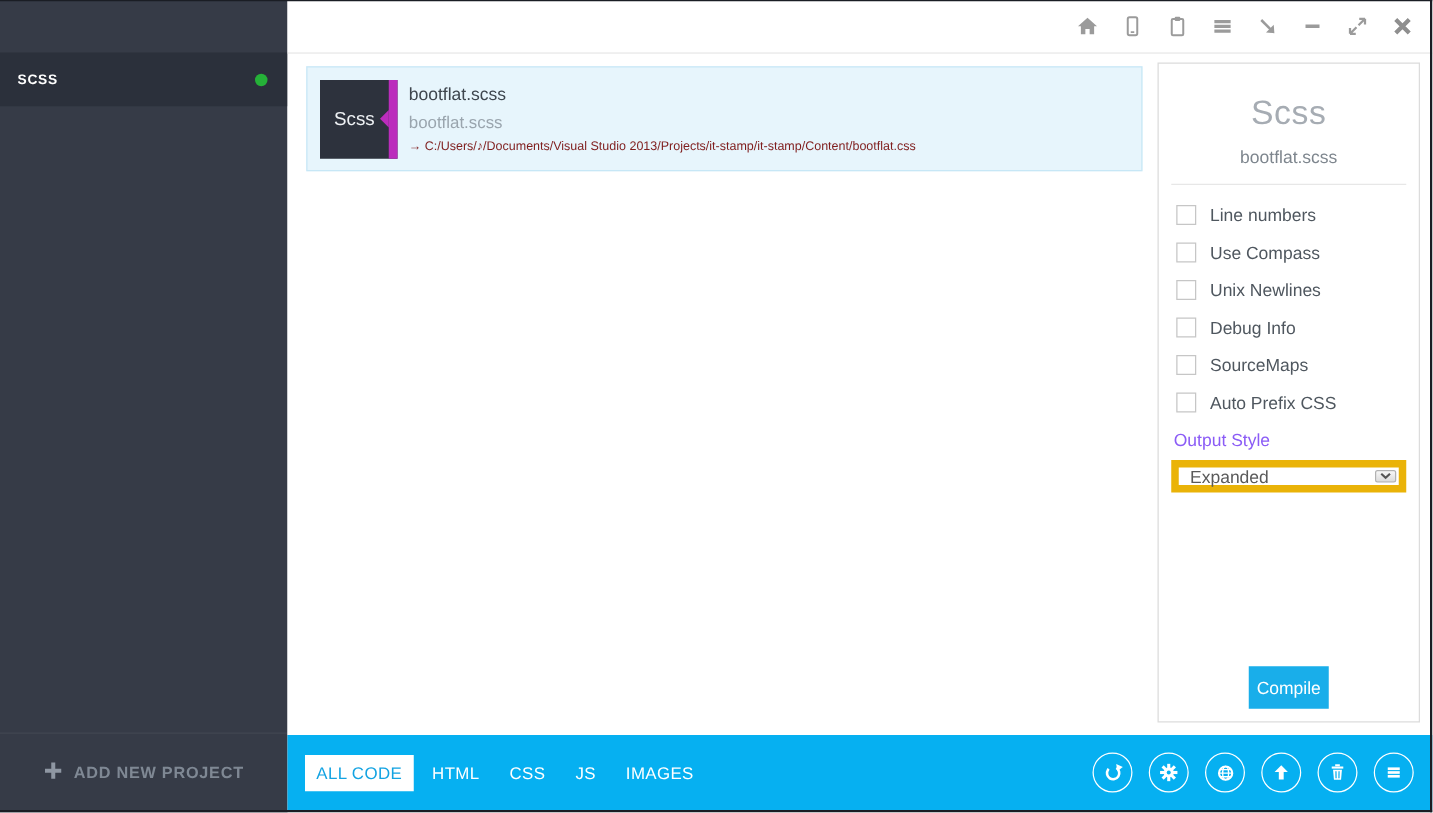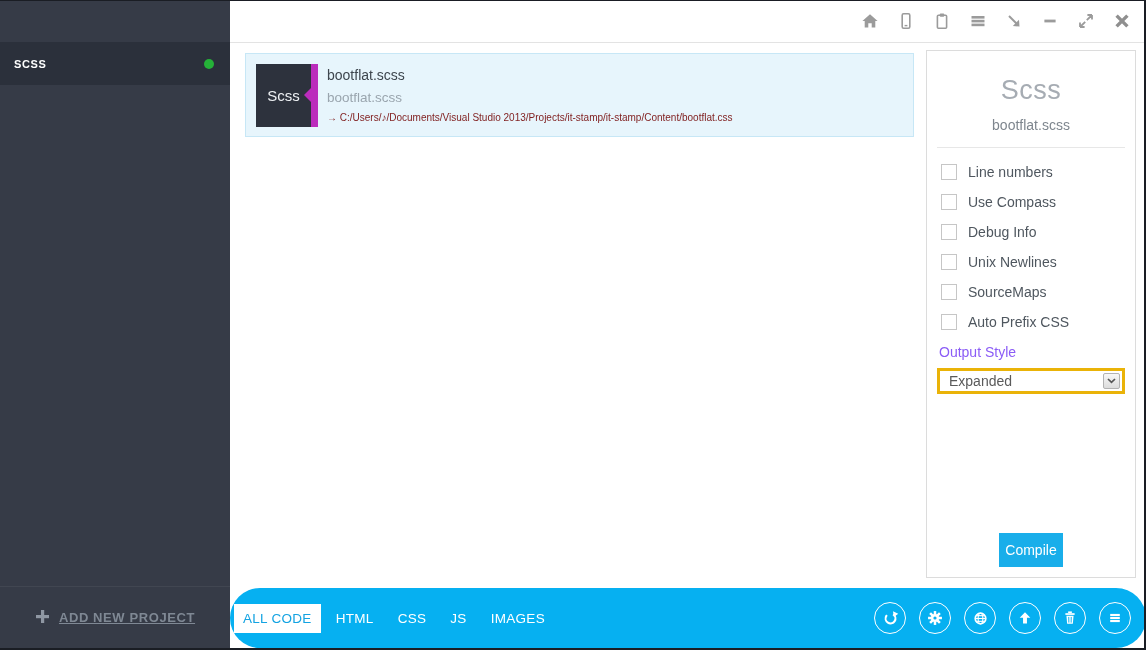--- a/index.html
+++ b/index.html
@@ -14,21 +14,21 @@
 
   
   .sidebar { width:230px; height:650px; background:#363b47; position:relative; flex:none; }
   .project-item { position:absolute; top:42px; left:0; right:0; height:43px; background:#2b303b;
                   display:flex; align-items:center; padding:0 14px; cursor:pointer; }
   .project-label { color:#ffffff; font-size:11px; font-weight:bold; letter-spacing:.6px; }
   .status-dot { width:10px; height:10px; border-radius:50%; background:#25b138; margin-left:auto; margin-right:2px; }
   .sidebar-footer { position:absolute; left:0; right:0; bottom:2px; height:62px;
                     border-top:1px solid rgba(255,255,255,.06); display:flex; align-items:center; justify-content:center; }
   .add-project { background:none; border:none; color:#7f8894; font-family:inherit; font-size:13px;
-                 font-weight:bold; letter-spacing:.6px; display:flex; align-items:center; gap:9px; cursor:pointer;text-decoration:underline; }
+                 font-weight:bold; letter-spacing:.6px; display:flex; align-items:center; gap:9px; cursor:pointer; }
 
   
   .main { flex:1; display:flex; flex-direction:column; position:relative; }
 
   .toolbar { height:43px; background:#fff; border-bottom:1px solid #e3e3e3;
              display:flex; align-items:center; justify-content:flex-end; gap:17px; padding-right:15px; flex:none; }
   .tb-btn { width:19px; height:19px; border:none; background:none; display:flex; align-items:center; justify-content:center; cursor:pointer; }
 
   .content { flex:1; position:relative; background:#fff; }
 
@@ -54,31 +54,31 @@
   .panel-subtitle { margin-top:11px; text-align:center; color:#7e868e; font-size:14px; }
   .panel-divider { margin:14px 10px 0 10px; border-top:1px solid #e7e7e7; }
   .cb-list { margin-top:9px; }
   .cb-row { height:30px; display:flex; align-items:center; padding-left:14px; cursor:pointer; }
   .checkbox { width:16px; height:16px; background:#fff; border:1px solid #c6c6c6; position:relative; flex:none; }
   .checkbox svg { display:none; position:absolute; left:1px; top:-1px; }
   .checkbox.checked svg { display:block; }
   .cb-label { margin-left:11px; color:#4f575f; font-size:14px; }
   .out-style-label { margin:7px 0 0 12px; color:#8b5cf6; font-size:14px; }
   .select { position:relative; margin:8px 10px 0 10px; height:26px; background:#fff;
-            border:3px solid #eab308; display:flex; align-items:center; cursor:pointer; }
+            border:6px solid #eab308; display:flex; align-items:center; cursor:pointer; }
   .select-value { margin-left:9px; color:#5a5a5a; font-size:14px; }
   .select-btn { position:absolute; right:2px; top:2px; bottom:2px; width:17px; border:1px solid #b2b2b2;
                 border-radius:2px; background:linear-gradient(#f7f7f7,#dcdcdc);
                 display:flex; align-items:center; justify-content:center; }
   .compile-btn { position:absolute; left:50%; transform:translateX(-50%); top:482px; width:64px; height:34px;
                  background:#19aeea; border:none; color:#fff; font-family:inherit; font-size:14px; cursor:pointer; }
 
   
   .bottom-bar { height:60px; background:#06b0f1; flex:none; display:flex; align-items:center;
-                padding:0 15px 0 4px; margin-bottom:2px;border-radius:30px; }
+                padding:0 15px 0 14px; margin-bottom:2px; }
   .tabs { display:flex; align-items:center; gap:6px; }
   .tab { background:none; border:none; color:#fff; font-family:inherit; font-size:13.5px;
          letter-spacing:.3px; padding:7px 9px; cursor:pointer; }
   .tab.active { background:#fff; color:#13a3e2; }
   .actions { margin-left:auto; display:flex; align-items:center; gap:13px; }
   .circle-btn { width:32px; height:32px; border-radius:50%; border:1.5px solid #fff; background:none;
                 display:flex; align-items:center; justify-content:center; cursor:pointer; }
 </style>
 </head>
 <body>
@@ -177,25 +177,25 @@
           <label class="cb-row">
             <span class="checkbox"></span>
             <span class="cb-label">Line numbers</span>
           </label>
           <label class="cb-row">
             <span class="checkbox"></span>
             <span class="cb-label">Use Compass</span>
           </label>
           <label class="cb-row">
             <span class="checkbox"></span>
+            <span class="cb-label">Unix Newlines</span>
+          </label>
+          <label class="cb-row">
+            <span class="checkbox"></span>
             <span class="cb-label">Debug Info</span>
-          </label>
-          <label class="cb-row">
-            <span class="checkbox"></span>
-            <span class="cb-label">Unix Newlines</span>
           </label>
           <label class="cb-row">
             <span class="checkbox"></span>
             <span class="cb-label">SourceMaps</span>
           </label>
           <label class="cb-row">
             <span class="checkbox"></span>
             <span class="cb-label">Auto Prefix CSS</span>
           </label>
         </div>

